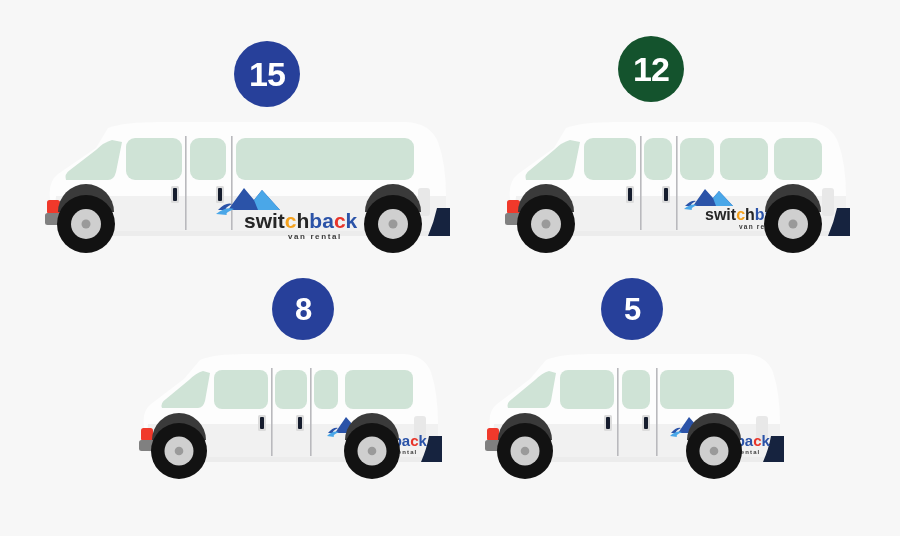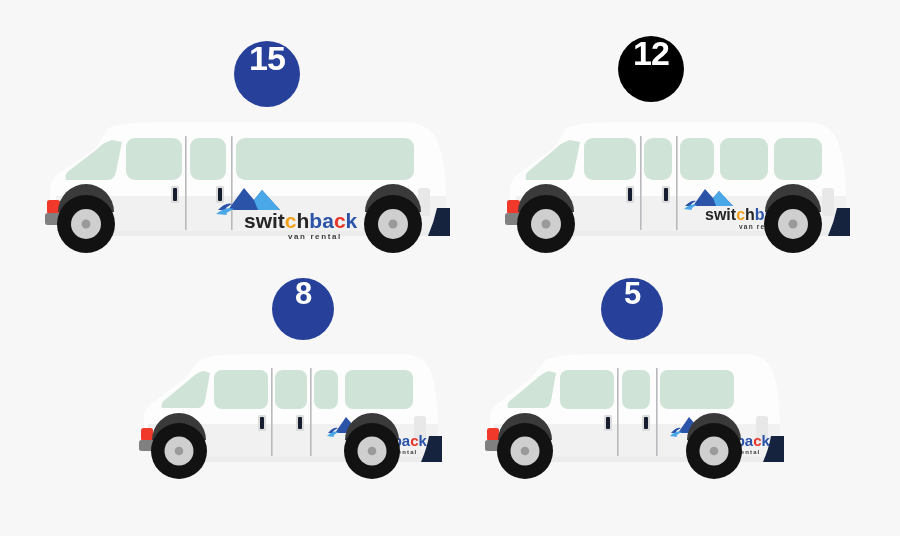--- a/index.html
+++ b/index.html
@@ -8,21 +8,21 @@
     background:#f7f7f7;
     font-family:"Liberation Sans", sans-serif;
     overflow:hidden;
     position:relative;
   }
   #stage{position:absolute;left:0;top:0;width:900px;height:536px;}
   .van-cell{position:absolute;}
   .badge{
     position:absolute;
     border-radius:50%;
-    display:flex;justify-content:center;
+    display:flex;align-items:center;justify-content:center;
     color:#ffffff;
     font-weight:bold;
     line-height:1;
     letter-spacing:-1px;
   }
   svg{display:block;overflow:visible;}
 </style>
 </head>
 <body style="background: rgb(247, 247, 247);">
 
@@ -90,21 +90,21 @@
         <path d="M365 100 a28 28 0 0 1 56 0 z" fill="#3a3a3a"></path>
         <circle cx="393" cy="112" r="29" fill="#121212"></circle>
         <circle cx="393" cy="112" r="15" fill="#cfcfcf"></circle>
         <circle cx="393" cy="112" r="4.5" fill="#9a9a9a"></circle>
       </g>
     </svg>
   </div>
 
   <div class="van-cell" style="left:470px;top:0px;width:430px;height:280px;">
 
-    <div class="badge" style="left:148px;top:36px;width:66px;height:66px;font-size:34px;background:#000000;">
+    <div class="badge" style="left:148px;top:36px;width:66px;height:66px;font-size:34px;background:#14532d;">
       <span>12</span>
     </div>
 
     <svg width="430" height="170" viewBox="0 0 430 170" style="position:absolute;left:0px;top:112px;">
       <path d="M50 108 L50 118 Q50 124 58 124 L360 124 Q374 124 376 112 L376 100 Z" fill="#ececec"></path>
       <path d="M96 16 Q112 10 146 10 L338 10 Q360 11 368 30 Q376 52 376 84
                L376 104 Q376 118 360 119 L60 119 Q46 119 43 106 L40 86
                Q38 70 48 62 L84 36 Z" fill="#fdfdfd"></path>
       <path d="M46 84 L376 84 L376 106 Q374 118 360 119 L60 119 Q47 119 44 106 Z" fill="#f1f1f1"></path>
       <path d="M100 28 Q92 30 84 38 L60 58 Q54 62 56 68 L96 68 Q102 68 104 60 L110 30 Z" fill="#cfe3d6"></path>

